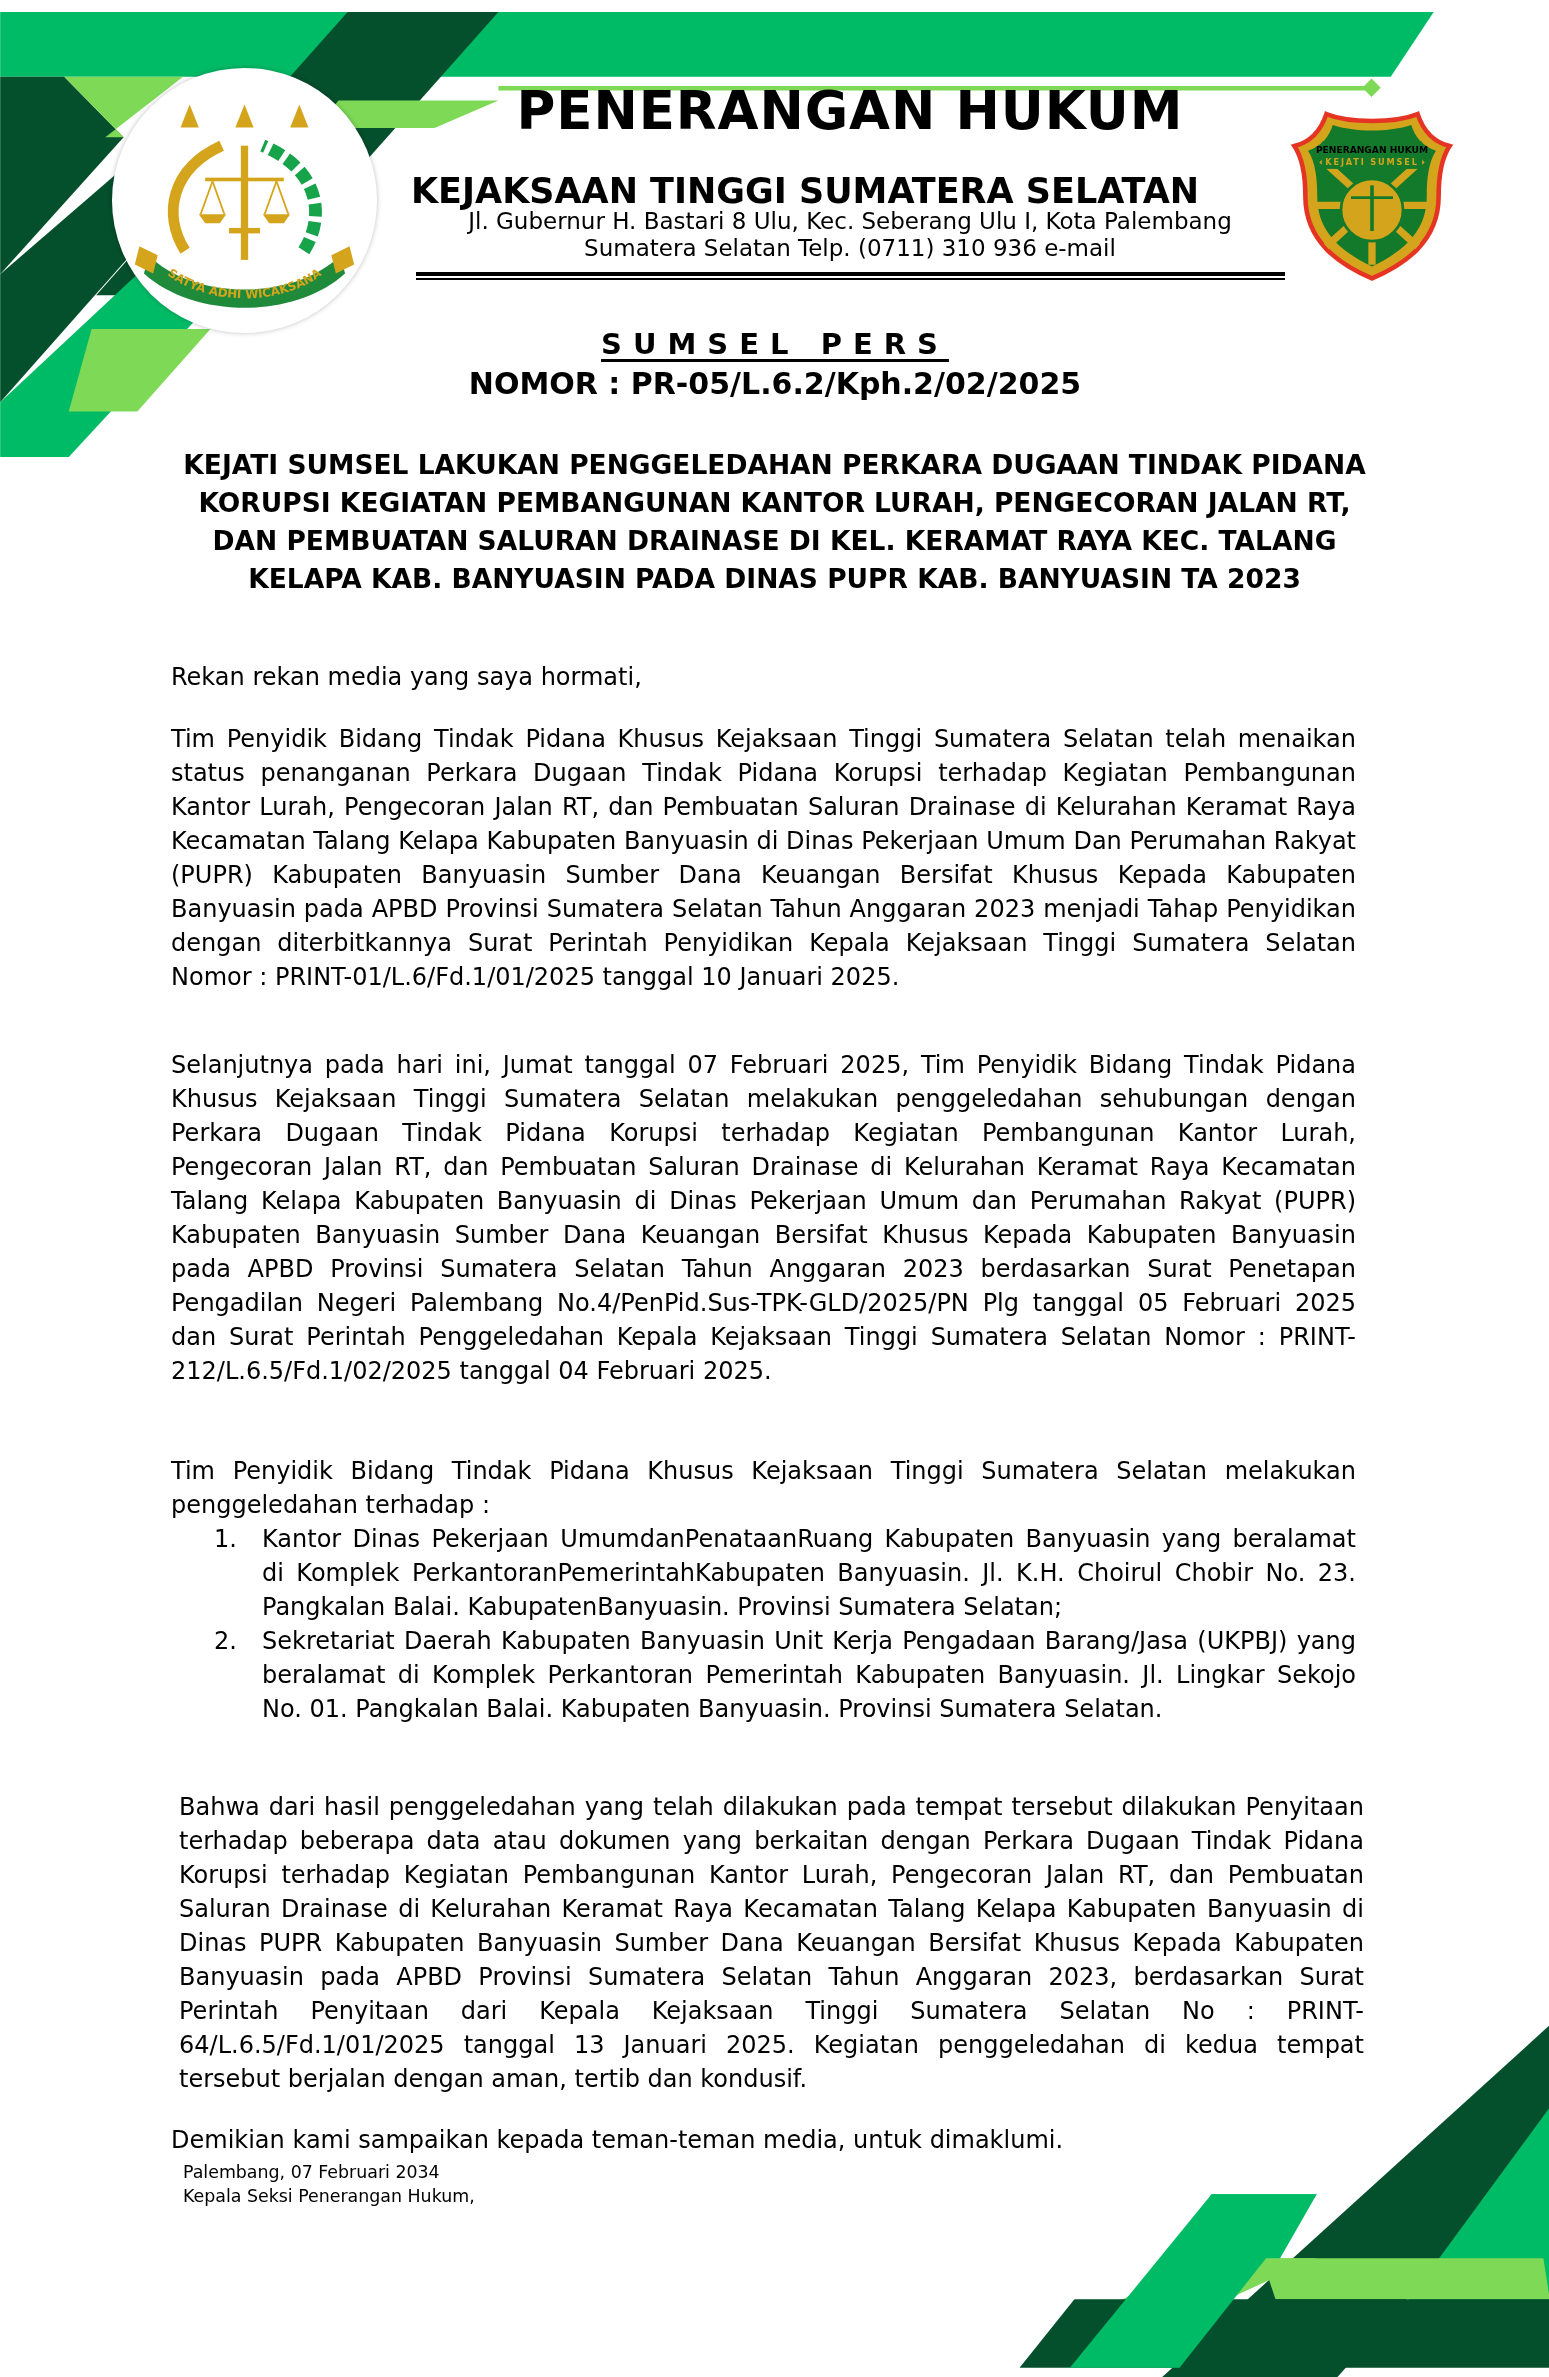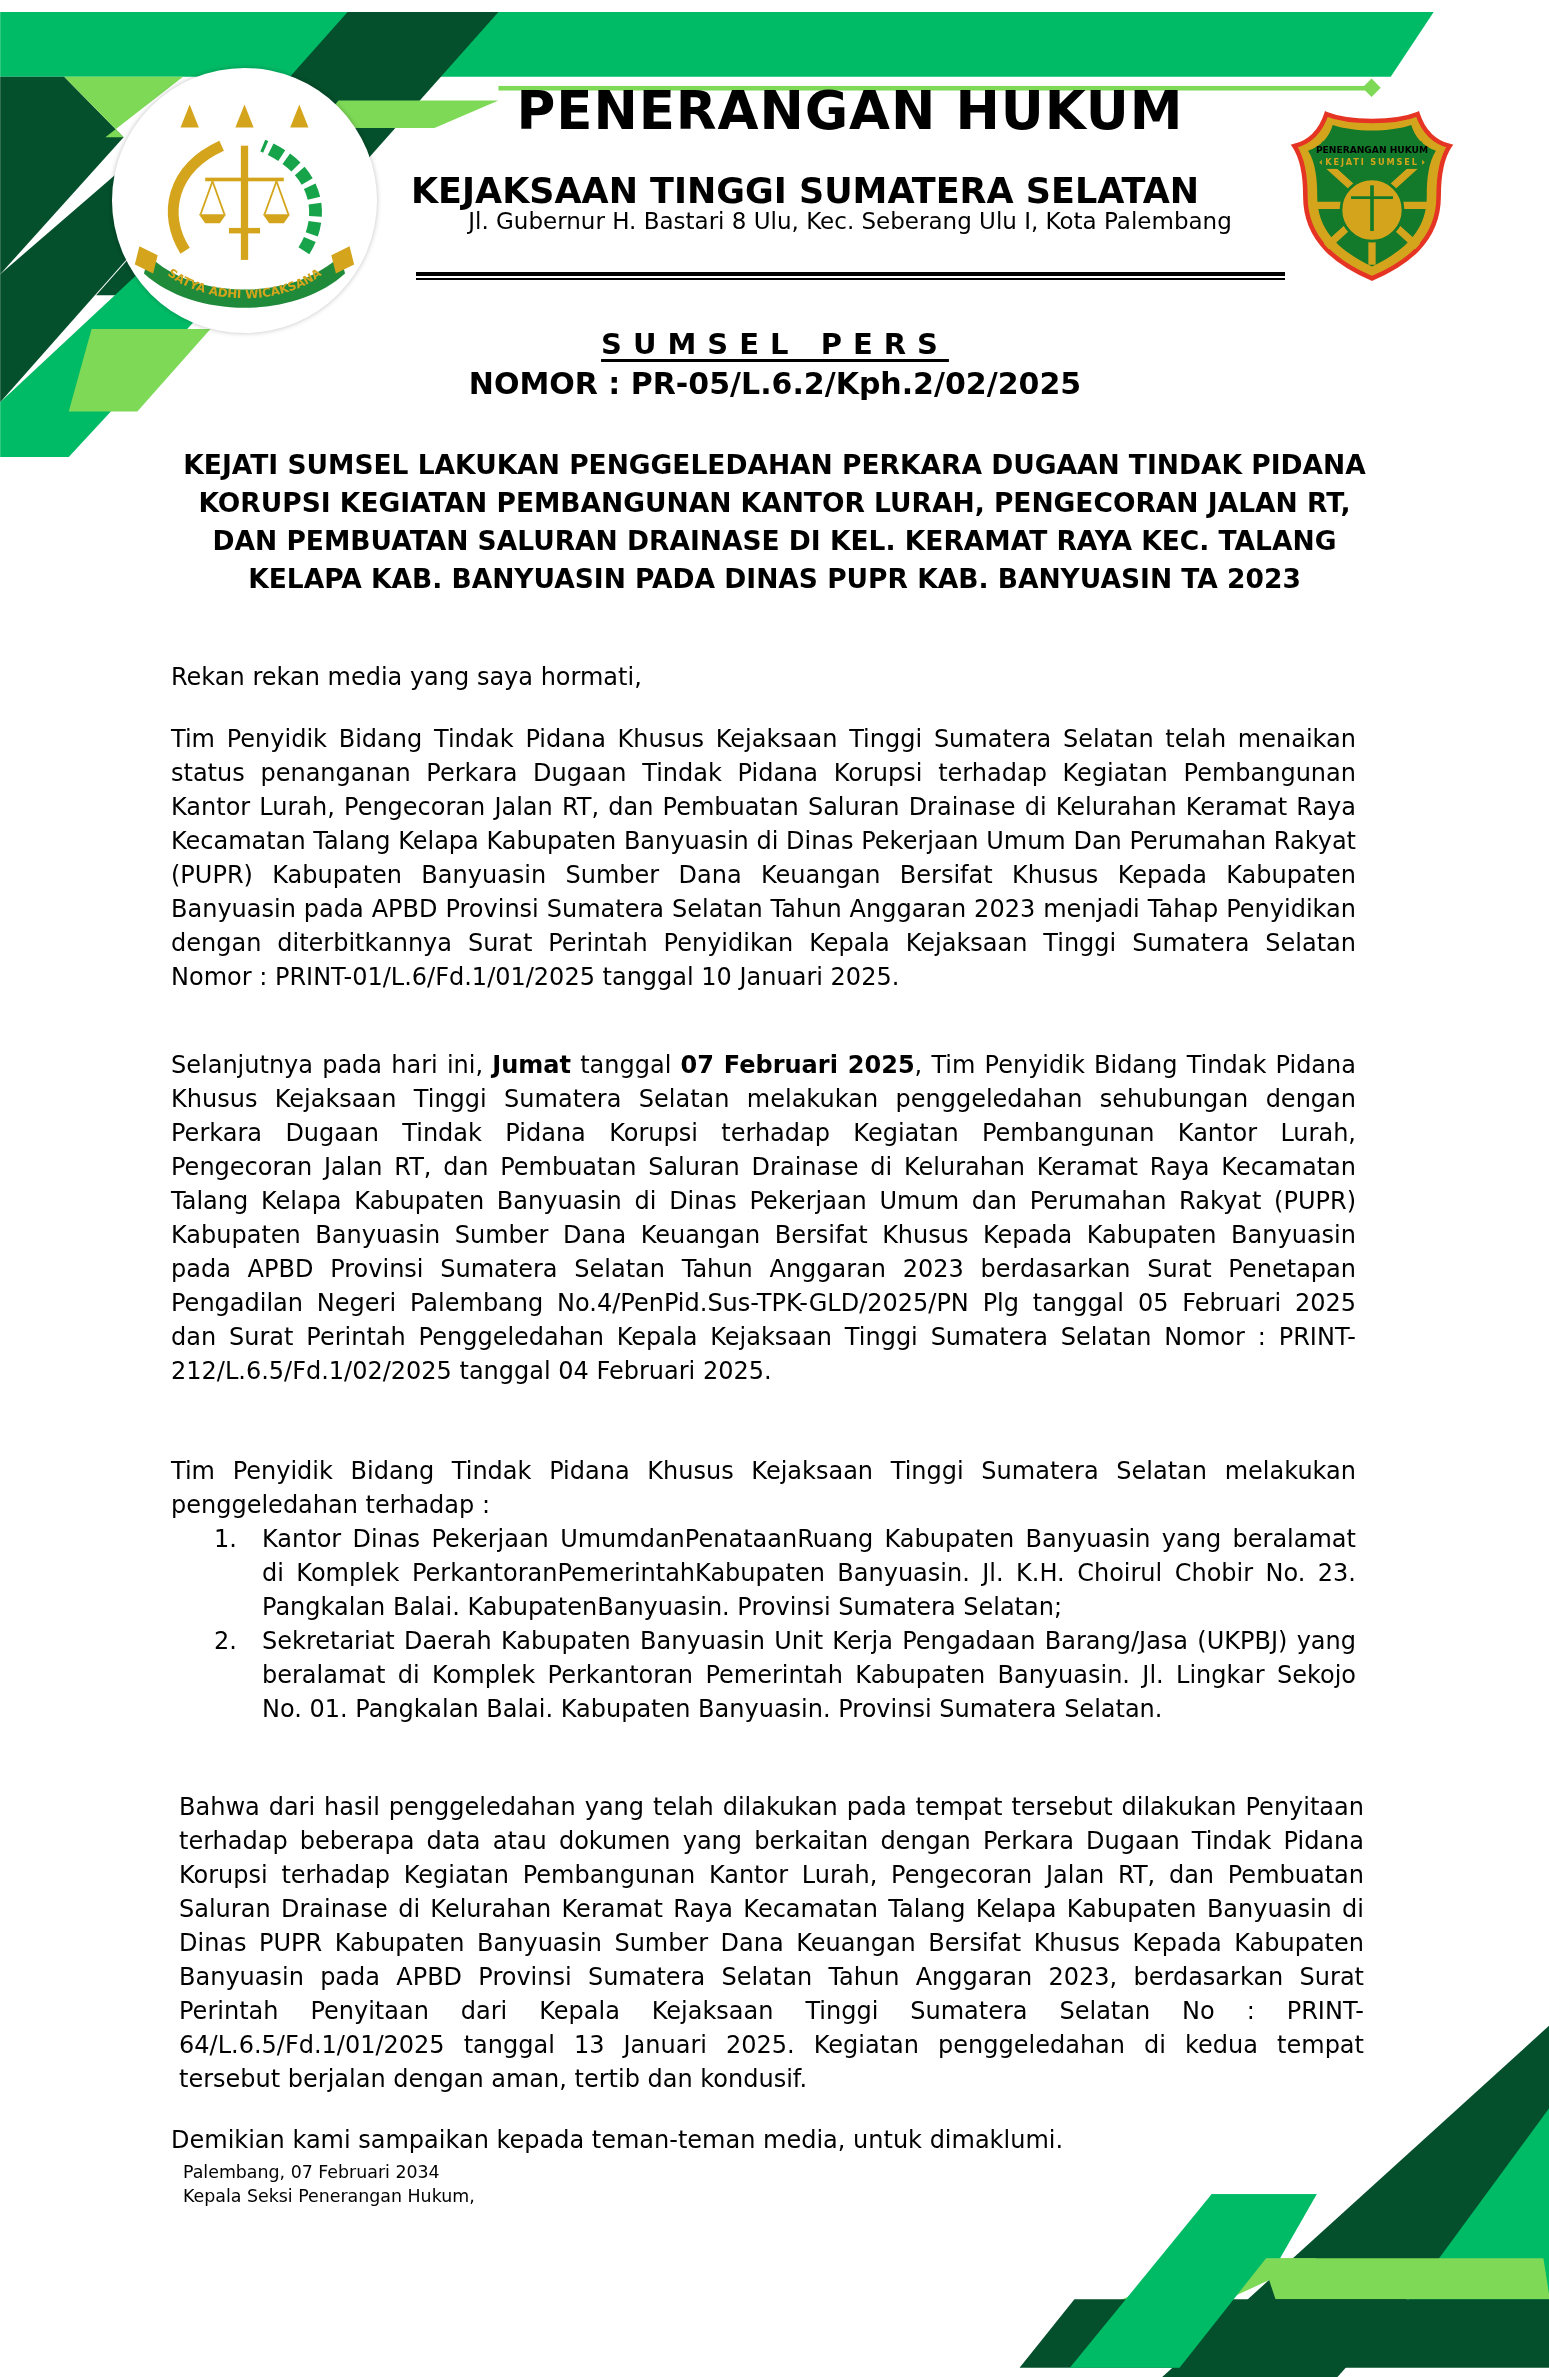--- a/index.html
+++ b/index.html
@@ -37,21 +37,21 @@
   .p4 { top: 1790px; margin-left: 8px; }
   .closing { top: 2123px; }
 
   ol.targets { margin: 0; padding: 0 0 0 91px; list-style: none; }
   ol.targets li { position: relative; text-align: justify; }
   ol.targets li .num { position: absolute; left: -48px; top: 0; }
 
   .sig { position: absolute; left: 183px; font-size: 17.4px; line-height: 24px; }
   .sig-date { top: 2160px; }
   .sig-role { top: 2184px; }
-  b { font-weight: bold; }
+  b { font-weight: normal; }
 </style>
 </head>
 <body>
 
 <svg class="deco" viewBox="0 0 1695 2600" xmlns="http://www.w3.org/2000/svg">
 
   <polygon points="0,13 1568,13 1521,84 0,84" fill="#00bb66"></polygon>
 
   <rect x="545" y="94" width="950" height="5" fill="#7ed957"></rect>
   <polygon points="1490,96 1500,86 1510,96 1500,106" fill="#7ed957"></polygon>
@@ -132,20 +132,21 @@
     <rect x="40" y="40" width="110" height="30" fill="#127a2a"></rect>
     <text x="95" y="53" text-anchor="middle" font-family="DejaVu Sans, sans-serif" font-size="10" font-weight="bold" fill="#000">PENERANGAN HUKUM</text>
     <text x="95" y="66" text-anchor="middle" font-family="DejaVu Sans, sans-serif" font-size="9" font-weight="bold" fill="#d4a51c" letter-spacing="2">KEJATI SUMSEL</text>
   </svg>
 </div>
 
 <div class="title-main">PENERANGAN HUKUM</div>
 <div class="title-sub">KEJAKSAAN TINGGI SUMATERA SELATAN</div>
 <div class="addr">
   <div>Jl. Gubernur H. Bastari 8 Ulu, Kec. Seberang Ulu I, Kota Palembang</div>
+  <div>Sumatera Selatan Telp. (0711) 310 936 e-mail</div>
 </div>
 <div class="rule-thick"></div>
 <div class="rule-thin"></div>
 
 <div class="siaran"><span>SUMSEL PERS</span></div>
 <div class="nomor">NOMOR : PR-05/L.6.2/Kph.2/02/2025</div>
 
 <div class="headline">KEJATI SUMSEL LAKUKAN PENGGELEDAHAN PERKARA DUGAAN TINDAK PIDANA KORUPSI KEGIATAN PEMBANGUNAN KANTOR LURAH, PENGECORAN JALAN RT, DAN PEMBUATAN SALURAN DRAINASE DI KEL. KERAMAT RAYA KEC. TALANG KELAPA KAB. BANYUASIN PADA DINAS PUPR KAB. BANYUASIN TA 2023</div>
 
 <div class="body-text greet">Rekan rekan media yang saya hormati,</div>

